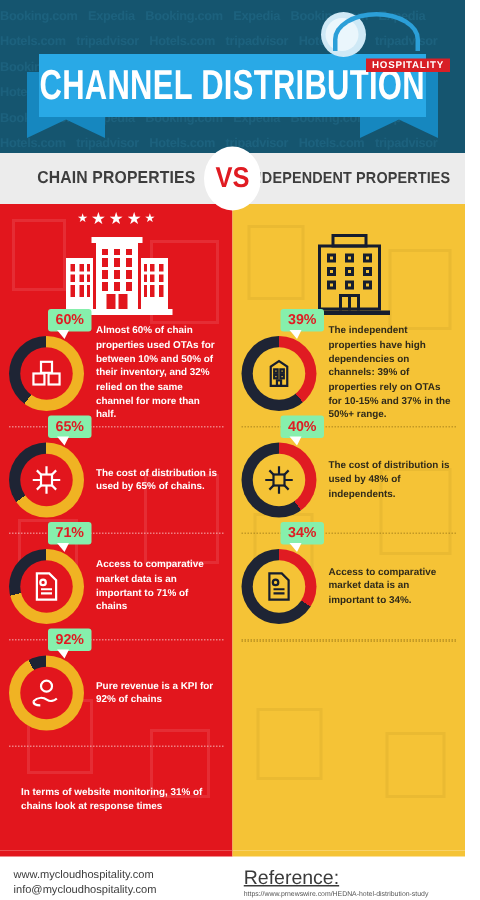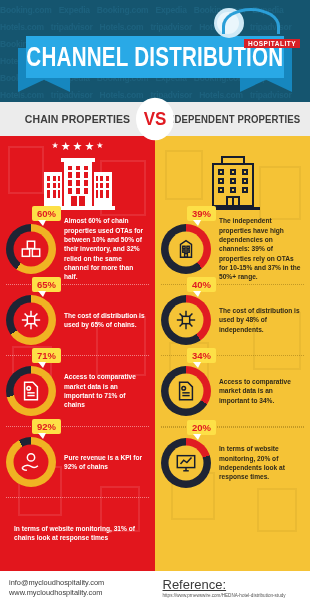--- a/index.html
+++ b/index.html
@@ -159,21 +159,21 @@
     transform:translate(-50%,-50%);
     width:24px; height:24px;
     z-index:3;
     display:flex; align-items:center; justify-content:center;
   }
   .col-left  .donut-icon svg { stroke:#ffffff; }
   .col-right .donut-icon svg { stroke:#161d2e; }
 
   .bubble {
     position:absolute; left:26px; top:-18px;
-    background:#fde047;
+    background:#86efac;
     padding:2px 5px 2px 5px;
     border-radius:2px;
     font-size:9.5px; font-weight:bold;
     color:#e01b22;
     z-index:4;
     white-space:nowrap;
   }
   .bubble::after {
     content:""; position:absolute;
     left:6px; bottom:-5px;
@@ -454,45 +454,30 @@
                 <line x1="8" y1="14" x2="16" y2="14"></line>
                 <line x1="8" y1="17" x2="16" y2="17"></line>
               </svg>
             </div>
             <div class="bubble">34%</div>
           </div>
           <div class="stat-text">Access to comparative market data is an important to 34%.</div>
         </div>
         <div class="dotted-sep"></div>
         <div class="dotted-sep"></div>
-        <div class="stat">
-          <div class="donut-wrap">
-            <div class="donut" style="background:conic-gradient(#e01b22 0deg 72deg, #1e2434 72deg 360deg);"></div>
-            <div class="donut-icon">
-              <svg viewBox="0 0 24 24" width="22" height="22" fill="none" stroke-width="1.6">
-                <rect x="2.5" y="4" width="19" height="13"></rect>
-                <polyline points="6,13 9.5,9 13,11.5 18,6"></polyline>
-                <line x1="9" y1="20.5" x2="15" y2="20.5"></line>
-                <line x1="12" y1="17" x2="12" y2="20.5"></line>
-              </svg>
-            </div>
-            <div class="bubble">20%</div>
-          </div>
-          <div class="stat-text">In terms of website monitoring, 20% of independents look at response times.</div>
-        </div>
       </div>
   </div>
 </div>
 
 <div class="footer-strip">
   <div class="fs-left"></div>
     <div class="fs-right"></div>
 </div>
 <div class="footer">
   <div class="footer-cell footer-left">
+    <div class="f-line">www.mycloudhospitality.com</div>
     <div class="f-line">info@mycloudhospitality.com</div>
-    <div class="f-line">www.mycloudhospitality.com</div>
   </div>
   <div class="footer-cell footer-right">
     <div class="f-ref-title">Reference:</div>
     <div class="f-ref-url">https://www.prnewswire.com/HEDNA-hotel-distribution-study</div>
   </div>
 </div>
 
 </body></html>

